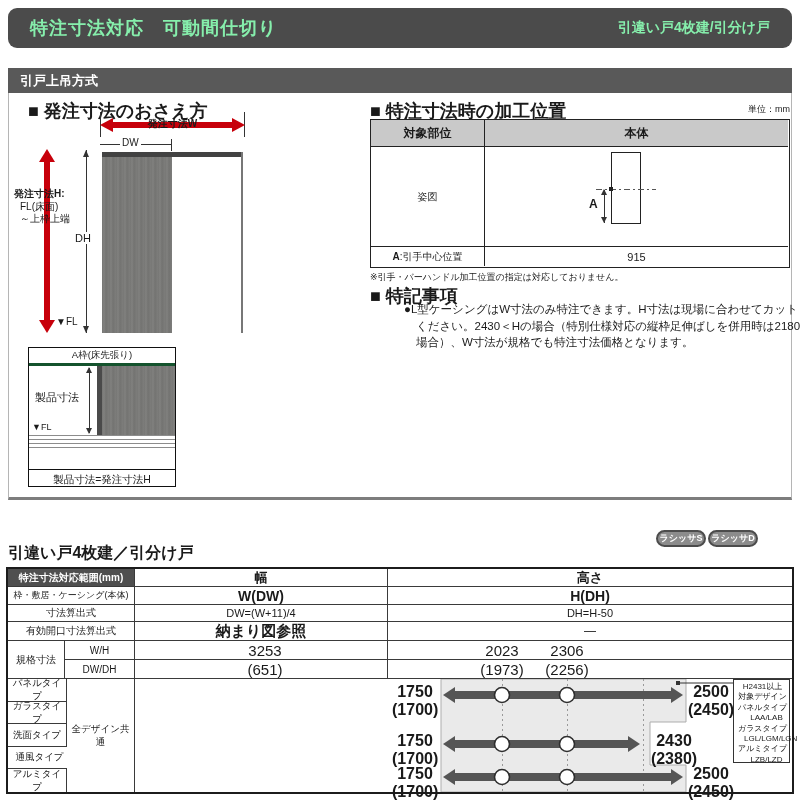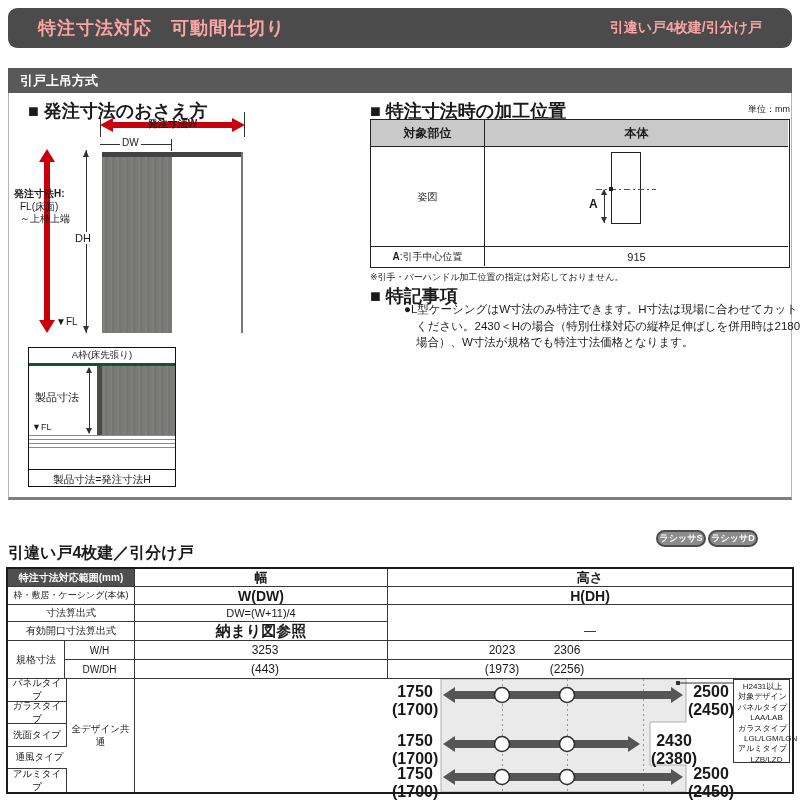--- a/index.html
+++ b/index.html
@@ -1,21 +1,21 @@
 <!DOCTYPE html>
 <html><head>
 <meta charset="utf-8">
 <style>
   html,body{margin:0;padding:0;background:#fff;}
   .page{position:relative;width:800px;height:800px;background:#fff;overflow:hidden;
         font-family:"Liberation Sans","DejaVu Sans",sans-serif;color:#1a1a1a;}
   .abs{position:absolute;}
   
   .hd{left:8px;top:8px;width:784px;height:40px;background:#4b4b4b;border-radius:9px;
-      display:flex;align-items:center;justify-content:space-between;color:#fca5a5;box-sizing:border-box;padding:0 30px;}
+      display:flex;align-items:center;justify-content:space-between;color:#86efac;box-sizing:border-box;padding:0 22px;}
   .hd .l{font-size:18px;font-weight:bold;letter-spacing:1px;}
   .hd .r{font-size:14px;font-weight:bold;}
   
   .s1box{left:8px;top:68px;width:784px;height:432px;box-sizing:border-box;
          border-left:1px solid #b5b5b5;border-right:1px solid #b5b5b5;border-bottom:3px solid #7d7d7d;background:#fff;}
   .s1bar{left:8px;top:68px;width:784px;height:25px;background:#595959;color:#fff;font-size:13px;font-weight:bold;
          display:flex;align-items:center;box-sizing:border-box;padding-left:12px;}
   .h13{font-size:18px;font-weight:bold;}
   .door{background:#7a7a78;background-image:repeating-linear-gradient(90deg,#767674 0px,#81817f 2px,#737371 4px,#7d7d7b 7px);}
   .wbg{background:#fff;padding:0 2px;}
@@ -26,21 +26,21 @@
   
   .ptab{box-sizing:border-box;border:1.5px solid #222;background:#fff;}
   .pcell{position:absolute;box-sizing:border-box;display:flex;align-items:center;justify-content:center;text-align:left;}
   .phead{background:#c9c9c9;font-size:12px;font-weight:600;}
   
   .btab{left:6px;top:567px;width:788px;height:227px;box-sizing:border-box;border:2px solid #1c1c1c;background:#fff;}
   .cell{position:absolute;box-sizing:border-box;display:flex;align-items:center;justify-content:center;text-align:center;
         border-right:1px solid #3a3a3a;border-bottom:1px solid #3a3a3a;background:#fff;}
   .cell.nr{border-right:none;} .cell.nb{border-bottom:none;}
   .dark{background:#4f4f4f;color:#fff;font-weight:bold;}
-  .pv{position:absolute;top:0;height:100%;display:flex;align-items:center;transform:translateX(-50%);font-size:12px;}
+  .pv{position:absolute;top:0;height:100%;display:flex;align-items:center;transform:translateX(-50%);font-size:15px;}
   .rng{font-size:16px;font-weight:600;line-height:1.1;text-align:center;position:absolute;}
   .tagbtn{position:absolute;height:17px;background:#8c8c8c;border:2px solid #4c4c4c;border-radius:9px;color:#fff;
           font-size:9px;font-weight:bold;display:flex;align-items:center;justify-content:center;box-sizing:border-box;}
   .legend{position:absolute;box-sizing:border-box;border:1px solid #333;background:#fff;font-size:8px;line-height:1.3;padding:2px 0 7px 2px;}
   .legend .ind{padding-left:8px;}
   .tri{width:0;height:0;position:absolute;}
 </style>
 </head>
 <body>
 
@@ -139,33 +139,34 @@
     <div class="cell dark" style="left:0;top:0;width:127px;height:18px;font-size:10px;">特注寸法対応範囲(mm)</div>
     <div class="cell" style="left:127px;top:0;width:253px;height:18px;font-size:13px;font-weight:bold;">幅</div>
     <div class="cell nr" style="left:380px;top:0;width:404px;height:18px;font-size:13px;font-weight:bold;">高さ</div>
 
     <div class="cell" style="left:0;top:18px;width:127px;height:18px;font-size:9px;">枠・敷居・ケーシング(本体)</div>
     <div class="cell nr" style="left:380px;top:18px;width:404px;height:18px;font-size:14px;font-weight:bold;">H(DH)</div>
     <div class="cell" style="left:127px;top:18px;width:253px;height:18px;font-size:14px;font-weight:bold;">W(DW)</div>
 
     <div class="cell" style="left:0;top:36px;width:127px;height:17px;font-size:10px;">寸法算出式</div>
     <div class="cell" style="left:127px;top:36px;width:253px;height:17px;font-size:11px;">DW=(W+11)/4</div>
+    <div class="cell nr" style="left:380px;top:36px;width:404px;height:17px;font-size:11px;">DH=H-50</div>
 
     <div class="cell" style="left:0;top:53px;width:127px;height:19px;font-size:10px;">有効開口寸法算出式</div>
     <div class="cell" style="left:127px;top:53px;width:253px;height:19px;font-size:15px;font-weight:600;">納まり図参照</div>
     <div class="cell nr" style="left:380px;top:53px;width:404px;height:19px;font-size:12px;">―</div>
 
     <div class="cell" style="left:0;top:72px;width:57px;height:38px;font-size:10px;">規格寸法</div>
     <div class="cell" style="left:57px;top:72px;width:70px;height:19px;font-size:10px;">W/H</div>
     <div class="cell" style="left:57px;top:91px;width:70px;height:19px;font-size:10px;">DW/DH</div>
     <div class="cell" style="left:127px;top:72px;width:253px;height:19px;">
       <span class="pv" style="left:130px;">3253</span>
     </div>
     <div class="cell" style="left:127px;top:91px;width:253px;height:19px;">
-      <span class="pv" style="left:130px;">(443)</span>
+      <span class="pv" style="left:130px;">(651)</span>
     </div>
     <div class="cell nr" style="left:380px;top:72px;width:404px;height:19px;">
       <span class="pv" style="left:114px;">2023</span>
       <span class="pv" style="left:179px;">2306</span>
     </div>
     <div class="cell nr" style="left:380px;top:91px;width:404px;height:19px;">
       <span class="pv" style="left:114px;">(1973)</span>
       <span class="pv" style="left:179px;">(2256)</span>
     </div>
 

